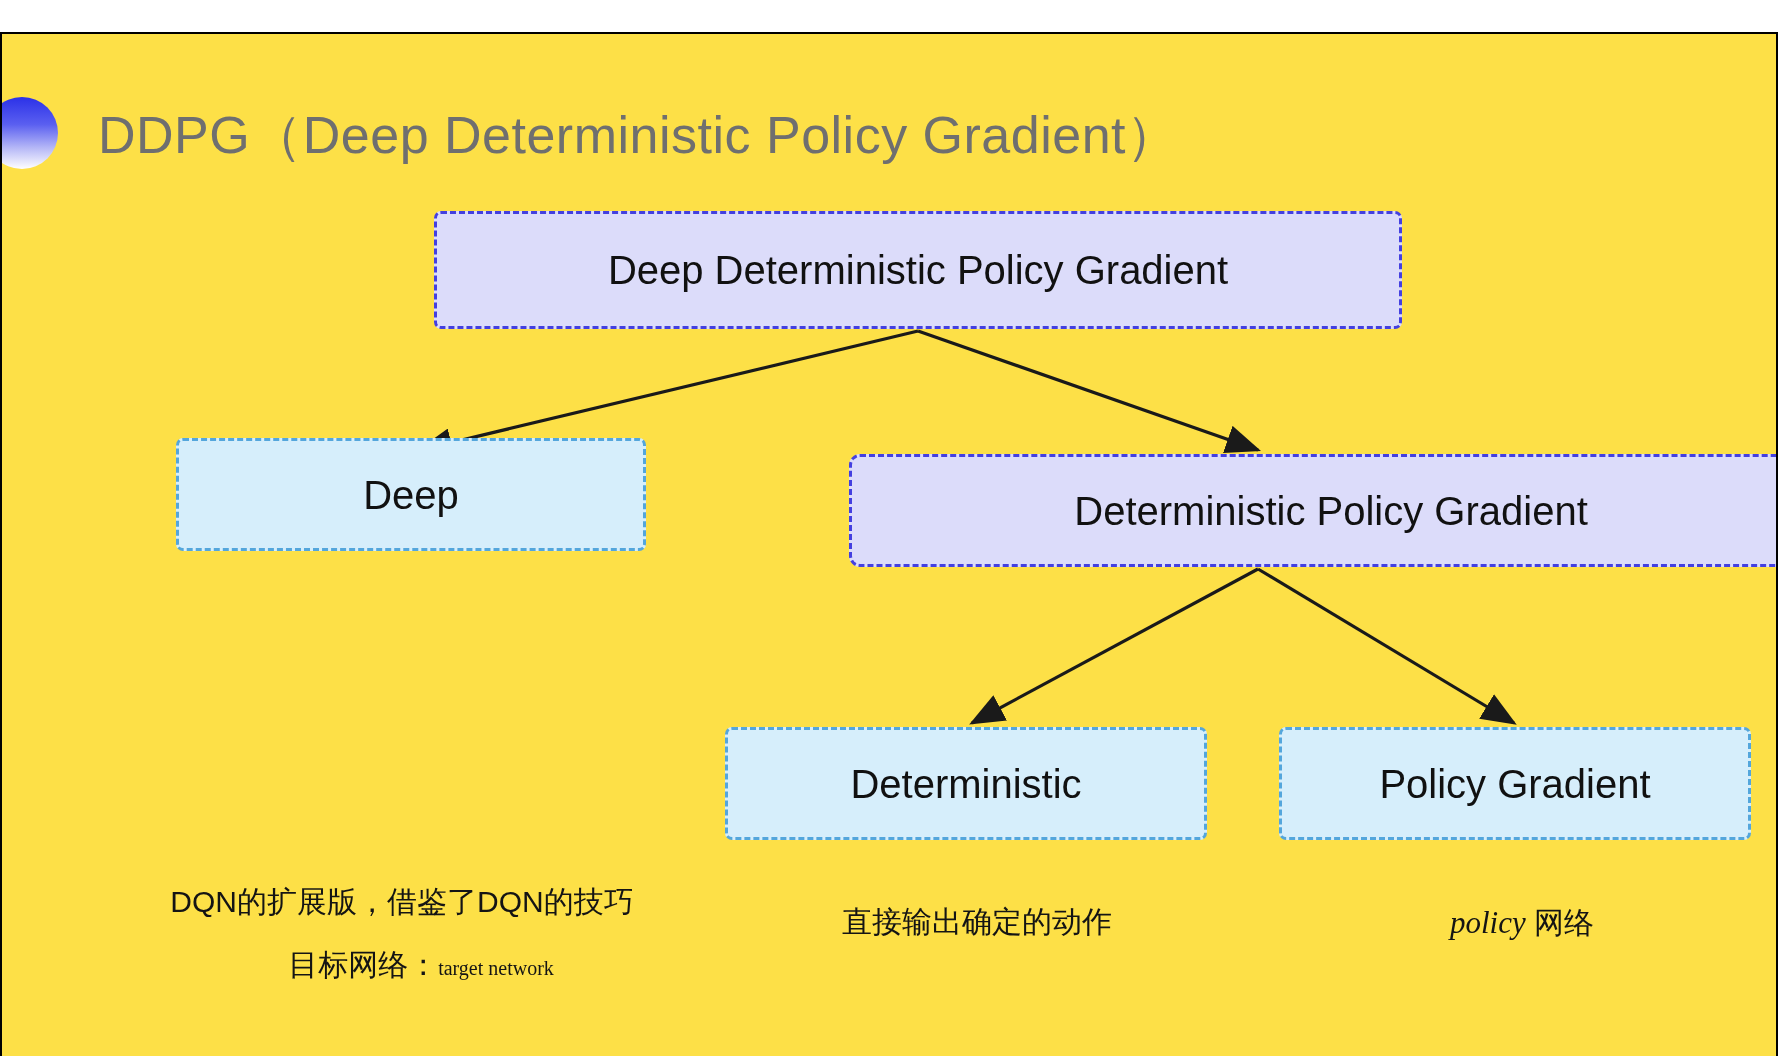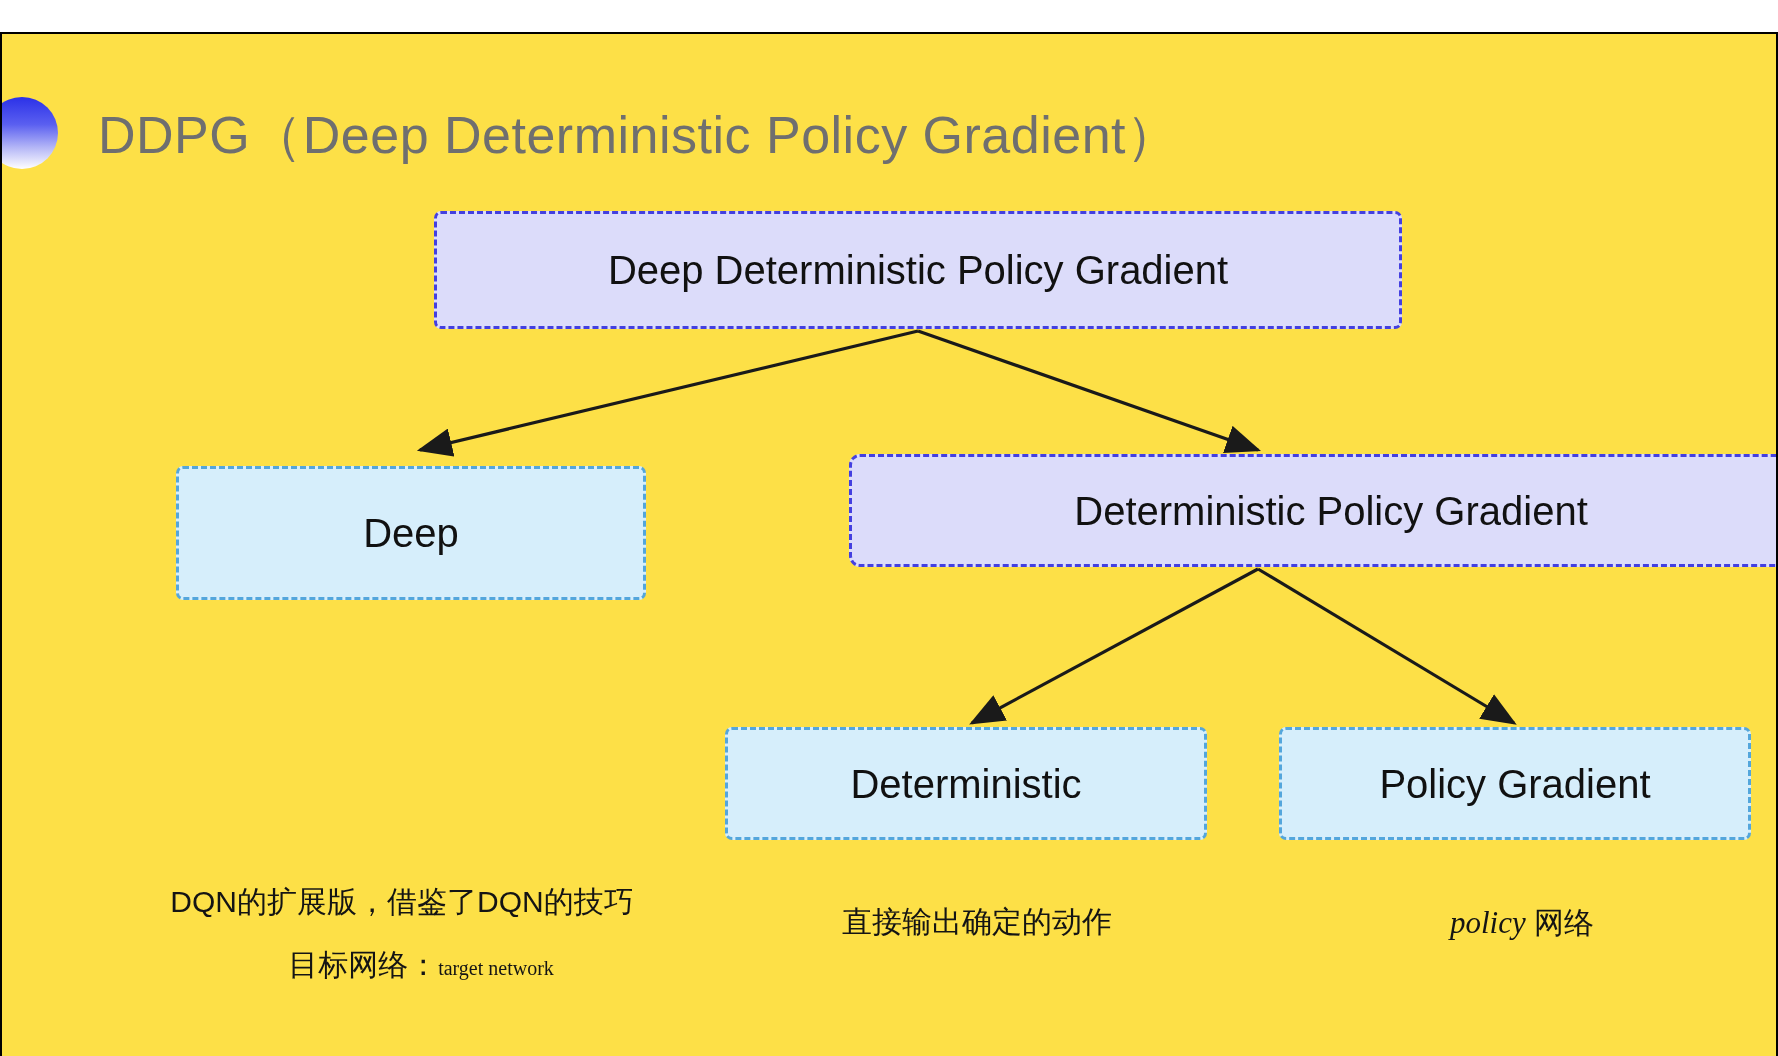--- a/index.html
+++ b/index.html
@@ -79,21 +79,21 @@
   .node-label {
     font-size: 38px;
     font-weight: 400;
     color: #111111;
     white-space: nowrap;
   }
   .node-label.lg { font-size: 40px; }
 
   
   #node-root      { left: 432px; top: 177px; width: 968px; height: 118px; }
-  #node-deep      { left: 174px; top: 432px; width: 470px; height: 134px; }
+  #node-deep      { left: 174px; top: 404px; width: 470px; height: 113px; }
   #node-dpg       { left: 847px; top: 420px; width: 964px; height: 113px; border-radius: 11px; }
   #node-det       { left: 723px; top: 693px; width: 482px; height: 113px; }
   #node-pg        { left: 1277px; top: 693px; width: 472px; height: 113px; }
 
   
   .annot {
     position: absolute;
     color: #141414;
     text-align: center;
     line-height: 1.55;

